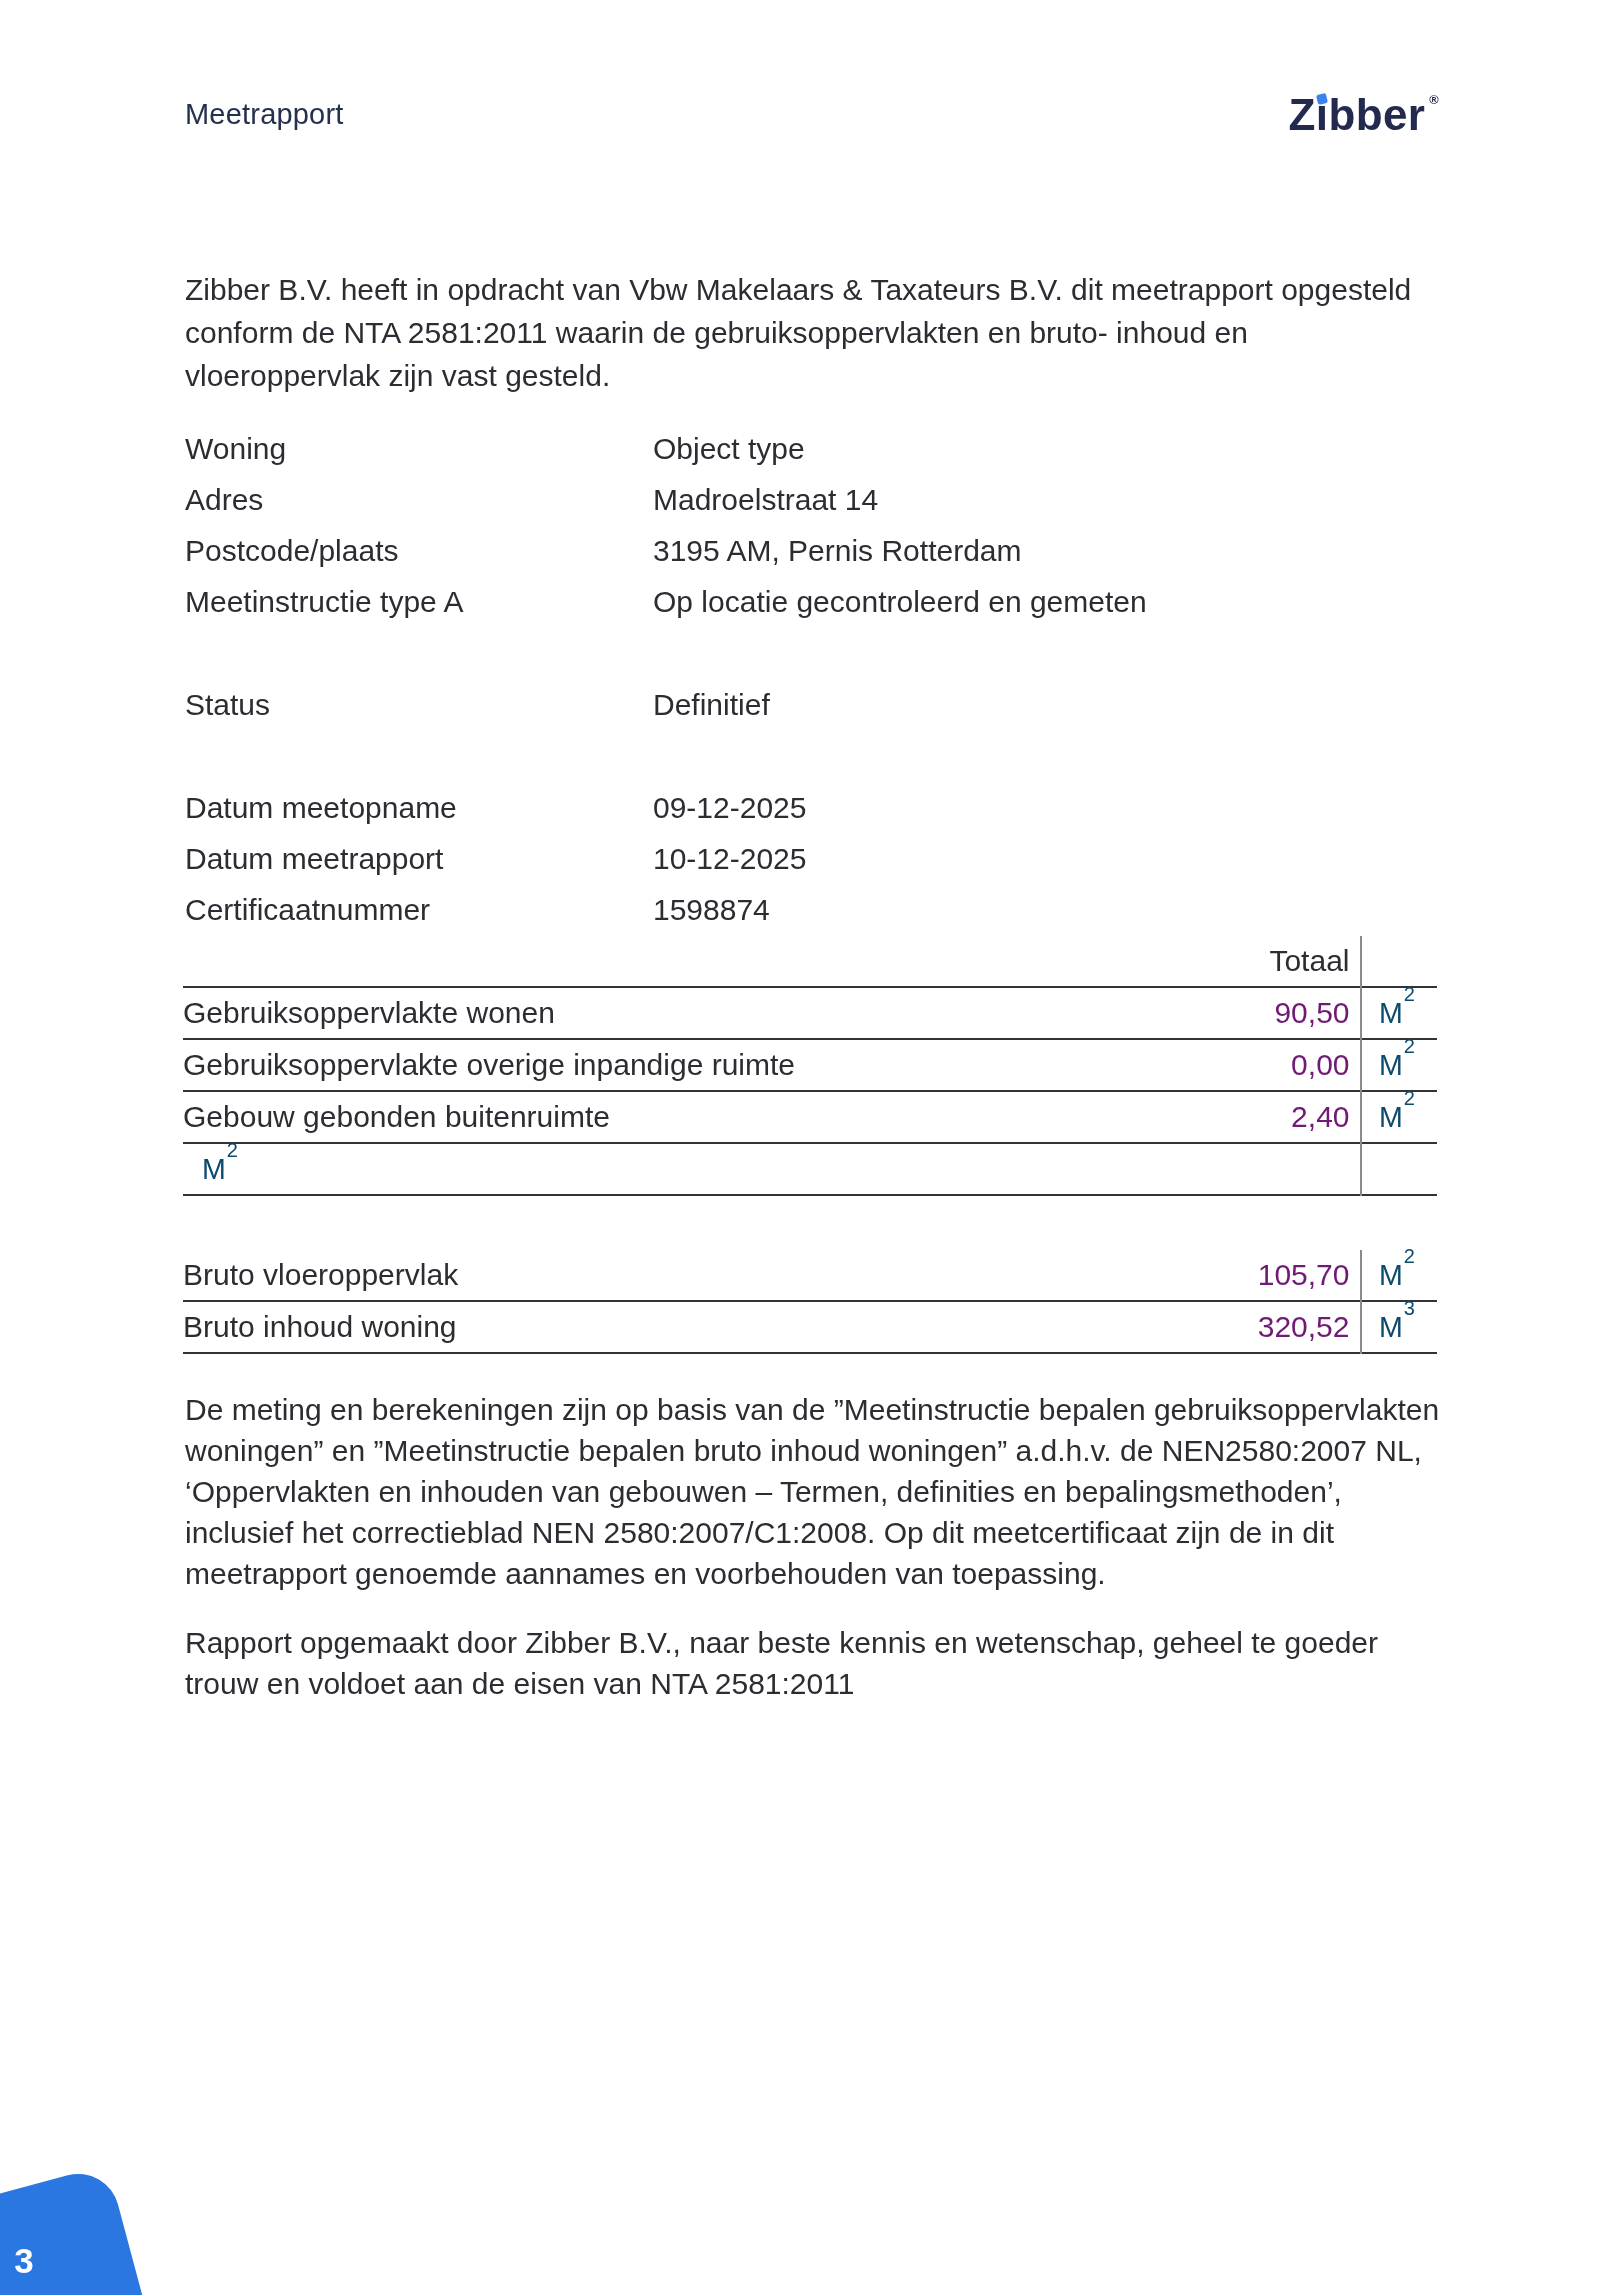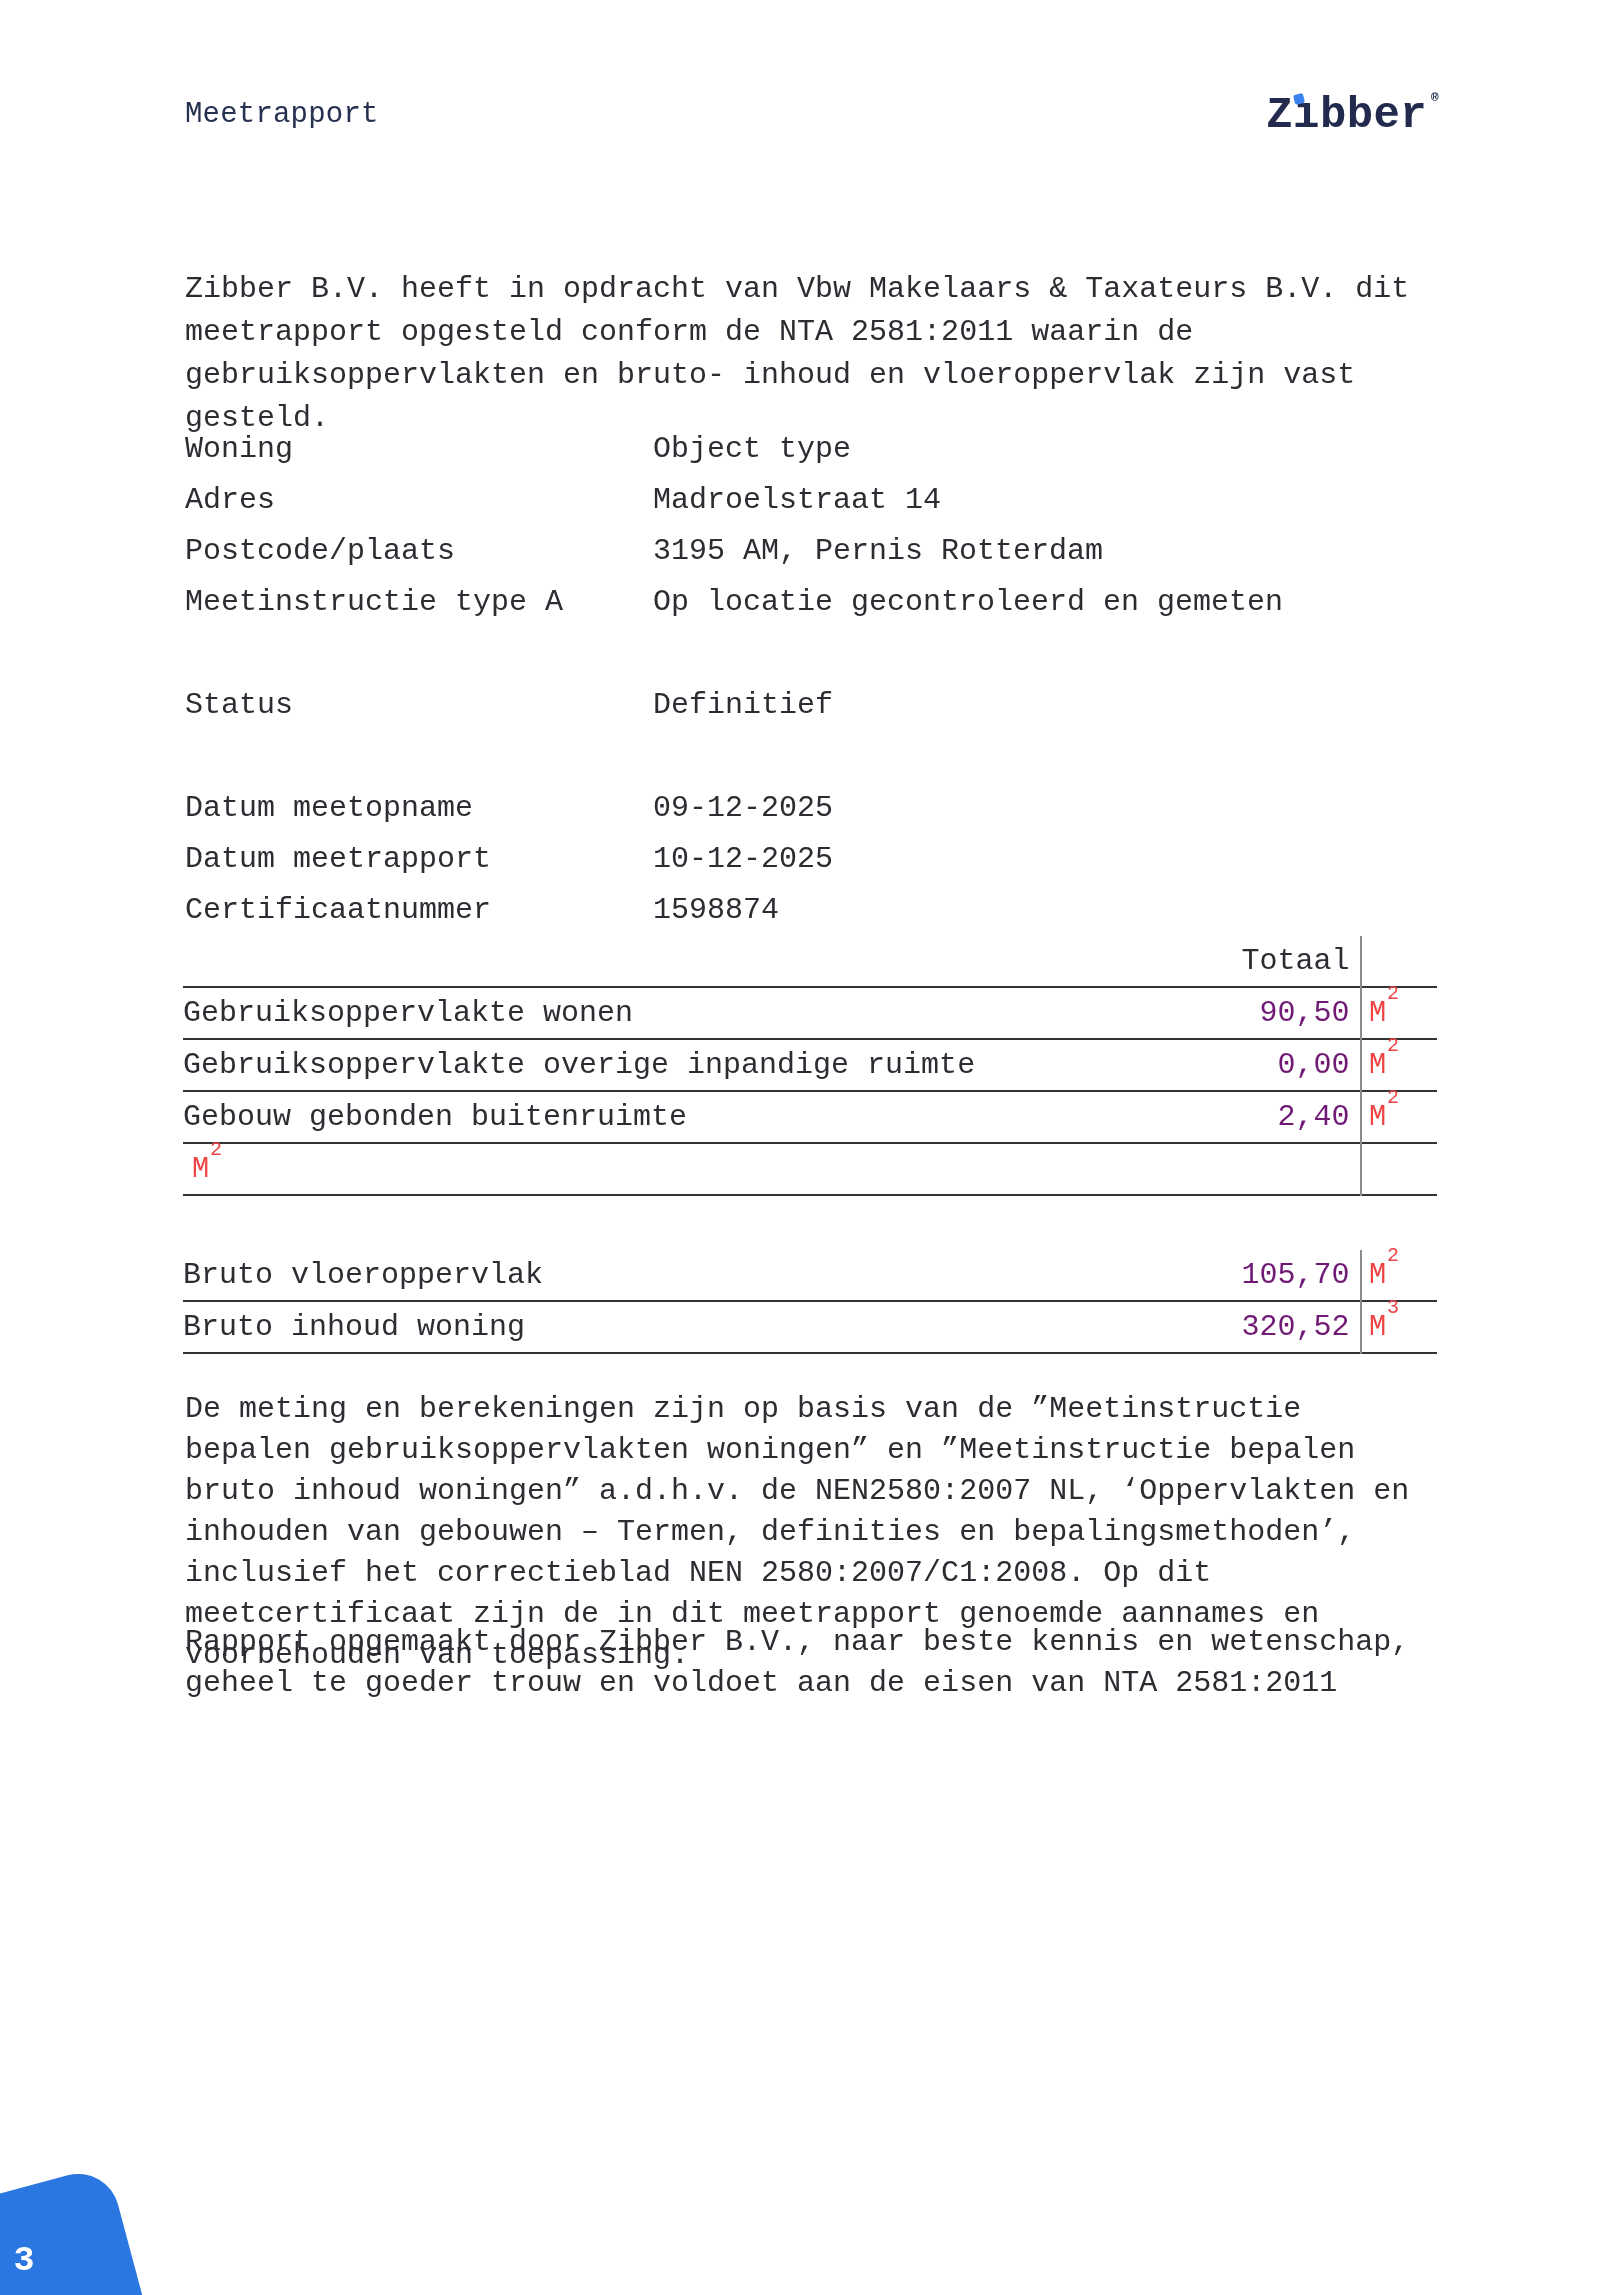--- a/index.html
+++ b/index.html
@@ -2,21 +2,21 @@
 <html style="font-size:12px"><head>
 <meta charset="utf-8">
 <style>
   html, body { margin: 0; padding: 0; background: #ffffff; }
   .page {
     position: relative;
     width: 1624px;
     height: 2295px;
     background: #ffffff;
     overflow: hidden;
-    font-family: Liberation Mono, monospace;
+    font-family: Liberation Sans, sans-serif;
     color: #2b2c31;
   }
 
   
   .doc-type {
     position: absolute; left: 185px; top: 98px;
     font-size: 29px; font-weight: 500; color: #26304f; letter-spacing: 0.2px;
   }
   .logo {
     position: absolute; top: 93px; right: 185px;
@@ -75,21 +75,21 @@
     height: 50px; border-bottom: 2.3px solid #333336;
   }
   .t-main {
     width: 1177px; box-sizing: border-box;
     display: flex; justify-content: space-between; 
     padding-right: 10.5px;
   }
   .t-head-main { justify-content: flex-end; }
   .t-label { font-size: 30px; color: #2c2d32; }
   .t-value { font-size: 30px; color: #701a75; text-align: right; }
-  .t-unit  { flex: 1; padding-left: 9px; font-size: 28.6px; color: #ef4444; white-space: nowrap; }
+  .t-unit  { flex: 1; padding-left: 19px; font-size: 28.6px; color: #0c4a6e; white-space: nowrap; }
   .t-unit sup {
     font-size: 20px; line-height: 0; position: relative; top: -10.5px; left: 0.8px;
   }
   .t-total-label { font-size: 30px; color: #2c2d32; }
 
   
   .corner-badge {
     position: absolute; left: -54px; top: 2186px;
     width: 189px; height: 189px;
     background: #2b77e1; border-radius: 41px;

